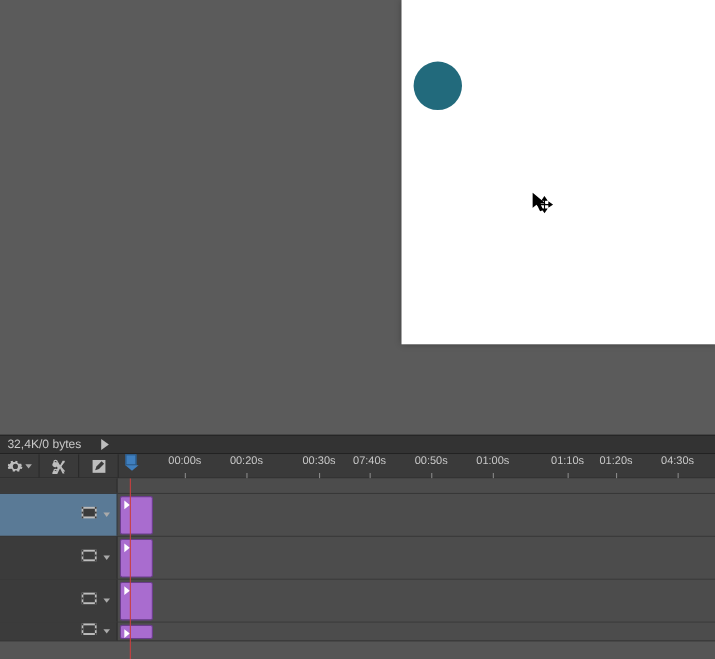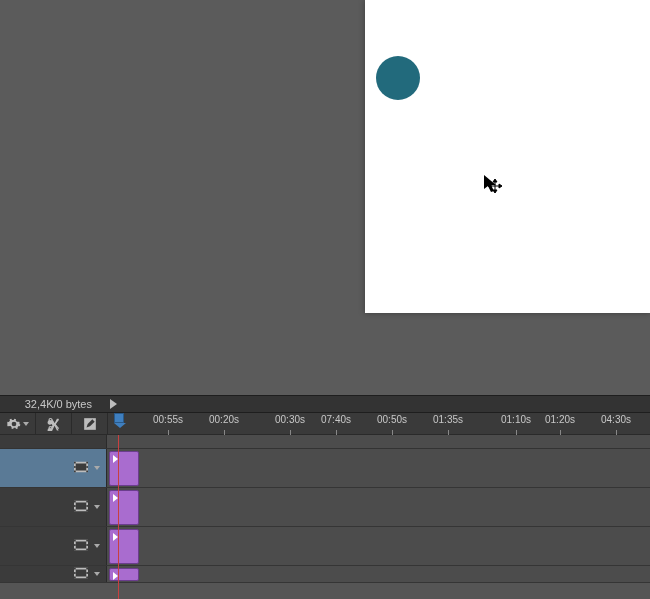--- a/index.html
+++ b/index.html
@@ -39,21 +39,21 @@
 
   
   .status-bar {
     height: 18px;
     width: 650px;
     background: #333333;
     border-top: 1px solid #1e1e1e;
     border-bottom: 1px solid #1e1e1e;
     display: flex;
     align-items: center;
-    padding-left: 18px;
+    padding-left: 0;
   }
   .status-left {
     color: #c8c8c8;
     font-size: 11px;
     padding: 0 6px 0 2px;
     min-width: 80px;
     text-align: right;
   }
   .status-play {
     width: 0; height: 0;
@@ -253,26 +253,26 @@
       <svg width="14" height="14" viewBox="0 0 24 24">
         <rect x="2" y="2" width="20" height="20" fill="#bdbdbd"></rect>
         <path fill="#3a3a3a" d="M6 18l2-6 8-8 4 4-8 8-6 2z"></path>
       </svg>
     </div>
 
     <div class="ruler" id="ruler">
       <div class="playhead">
         <div class="playhead-cap"></div>
       </div>
-    <div class="tick" style="left: 32px;">00:55s</div>
+    <div class="tick" style="left: 32px;">00:00s</div>
         <div class="tick" style="left: 88px;">00:20s</div>
         <div class="tick" style="left: 154px;">00:30s</div>
         <div class="tick" style="left: 200px;">07:40s</div>
         <div class="tick" style="left: 256px;">00:50s</div>
-        <div class="tick" style="left: 312px;">01:35s</div>
+        <div class="tick" style="left: 312px;">01:00s</div>
         <div class="tick" style="left: 380px;">01:10s</div>
         <div class="tick" style="left: 424px;">01:20s</div>
         <div class="tick" style="left: 480px;">04:30s</div>
       </div>
   </div>
 
   <div class="tracks-wrap">
     <div class="playhead-line-global" style="left: 118px; top: 0px;"></div>
 
     <div class="ruler-strip">

